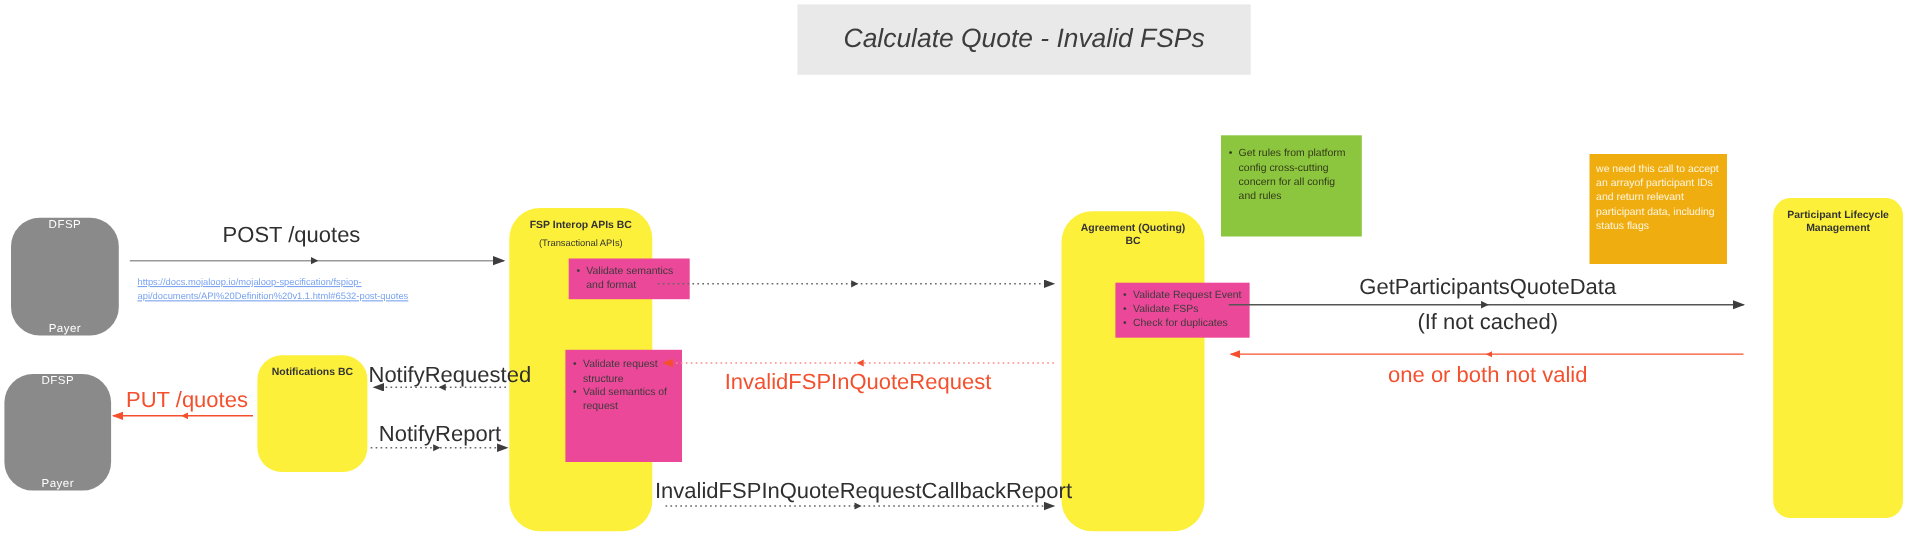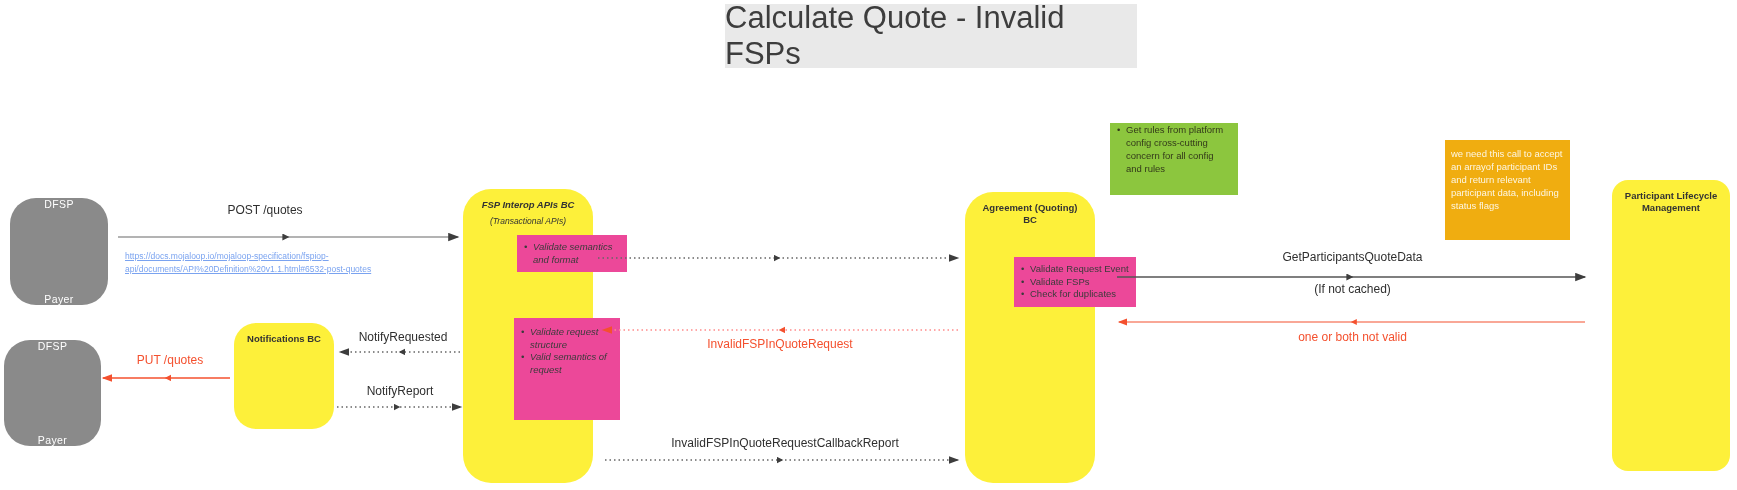--- a/index.html
+++ b/index.html
@@ -1,54 +1,54 @@
 <!DOCTYPE html>
 <html><head>
 <meta charset="utf-8">
 <style>
   html,body{margin:0;padding:0;background:#ffffff;}
   .canvas{position:relative;width:1737px;height:490px;background:#ffffff;
           font-family:"Liberation Sans",sans-serif;overflow:hidden;}
 
   
   .title-box{position:absolute;left:725px;top:4px;width:412px;height:64px;background:#e9e9e9;
-             display:flex;align-items:center;justify-content:center;font-size:31px;color:#3d3d3d;}
+             display:flex;align-items:center;justify-content:center;font-size:24px;color:#3d3d3d;font-style:italic;}
 
   
   .dfsp{position:absolute;background:#8a8a8a;border-radius:26px;color:#ffffff;font-size:10.5px;
         letter-spacing:.4px;display:flex;flex-direction:column;align-items:center;justify-content:space-between;gap:9px;}
   .dfsp.top{left:10px;top:198px;width:98px;height:107px;}
   .dfsp.bottom{left:4px;top:340px;width:97px;height:106px;}
 
   
   .bc{position:absolute;background:#fdf03a;border-radius:28px;text-align:center;color:#333333;}
   .bc .bc-label{font-weight:bold;font-size:9.5px;margin-top:10px;padding:0 10px;line-height:1.3;}
   .bc .bc-sub{font-size:8.5px;margin-top:5px;}
   .bc-notifications{left:234px;top:323px;width:100px;height:106px;border-radius:22px;}
-  .bc-fsp{left:463px;top:189px;width:130px;height:294px;font-style:italic;}
+  .bc-fsp{left:463px;top:189px;width:130px;height:294px;}
   .bc-agreement{left:965px;top:192px;width:130px;height:291px;}
   .bc-participant{left:1612px;top:180px;width:118px;height:291px;border-radius:16px;}
 
   
   .gnote{position:absolute;background:#ec4899;text-align:left;font-size:9.5px;color:#3b3b3b;
          padding:6px 4px 6px 6px;line-height:1.32;margin-left:39px;}
   .gnote ul,.cnote ul{margin:0;padding:0;list-style:none;}
   .gnote li,.cnote li{position:relative;padding-left:10px;}
   .gnote li::before,.cnote li::before{content:"•";position:absolute;left:1px;}
   .fsp-note1{left:15px;top:46px;width:100px;}
   .fsp-note2{left:12px;top:129px;width:96px;height:88px;padding-top:8px;}
   .agr-note{left:10px;top:65px;width:112px;}
 
   
-  .cnote{position:absolute;font-size:9.5px;line-height:1.38;text-align:left;padding:0 6px;}
+  .cnote{position:absolute;font-size:9.5px;line-height:1.38;text-align:left;padding:10px 6px;}
   .green-note{left:1110px;top:123px;width:116px;height:72px;background:#8cc63e;color:#333a1a;}
   .orange-note{left:1445px;top:140px;width:113px;height:86px;background:#f0ad10;color:#fdf6e2;padding:7px 6px;}
 
   
-  .msg{position:absolute;font-size:12px;color:#2f2f2f;text-align:center;white-space:nowrap;}
+  .msg{position:absolute;font-size:20px;color:#2f2f2f;text-align:center;white-space:nowrap;}
   .msg.red{color:#f4502e;}
   .lbl-post{left:150px;top:203px;width:230px;}
   .lbl-qrr{left:600px;top:235px;width:360px;}
   .lbl-gpqd{left:1120px;top:250px;width:465px;}
   .lbl-cached{left:1120px;top:282px;width:465px;}
   .lbl-oob{left:1120px;top:330px;width:465px;}
   .lbl-invfsp{left:600px;top:337px;width:360px;}
   .lbl-nreq{left:335px;top:330px;width:136px;}
   .lbl-nrep{left:335px;top:384px;width:130px;}
   .lbl-put{left:110px;top:353px;width:120px;}

